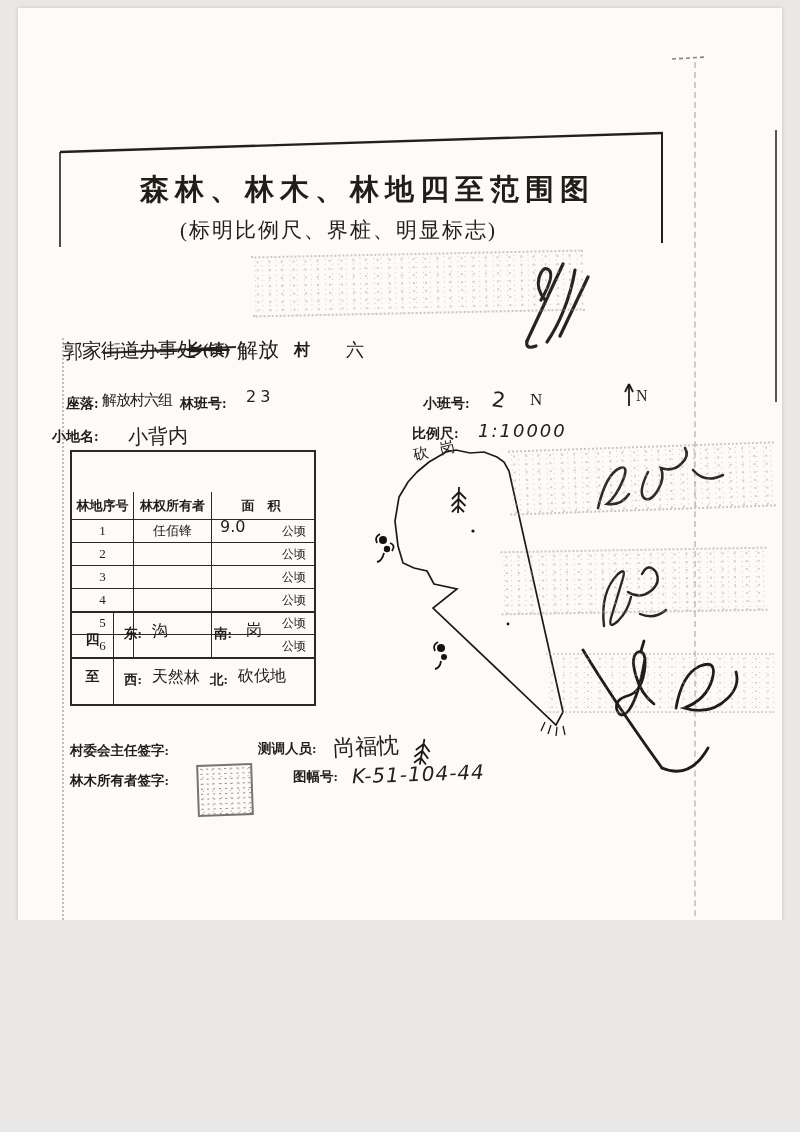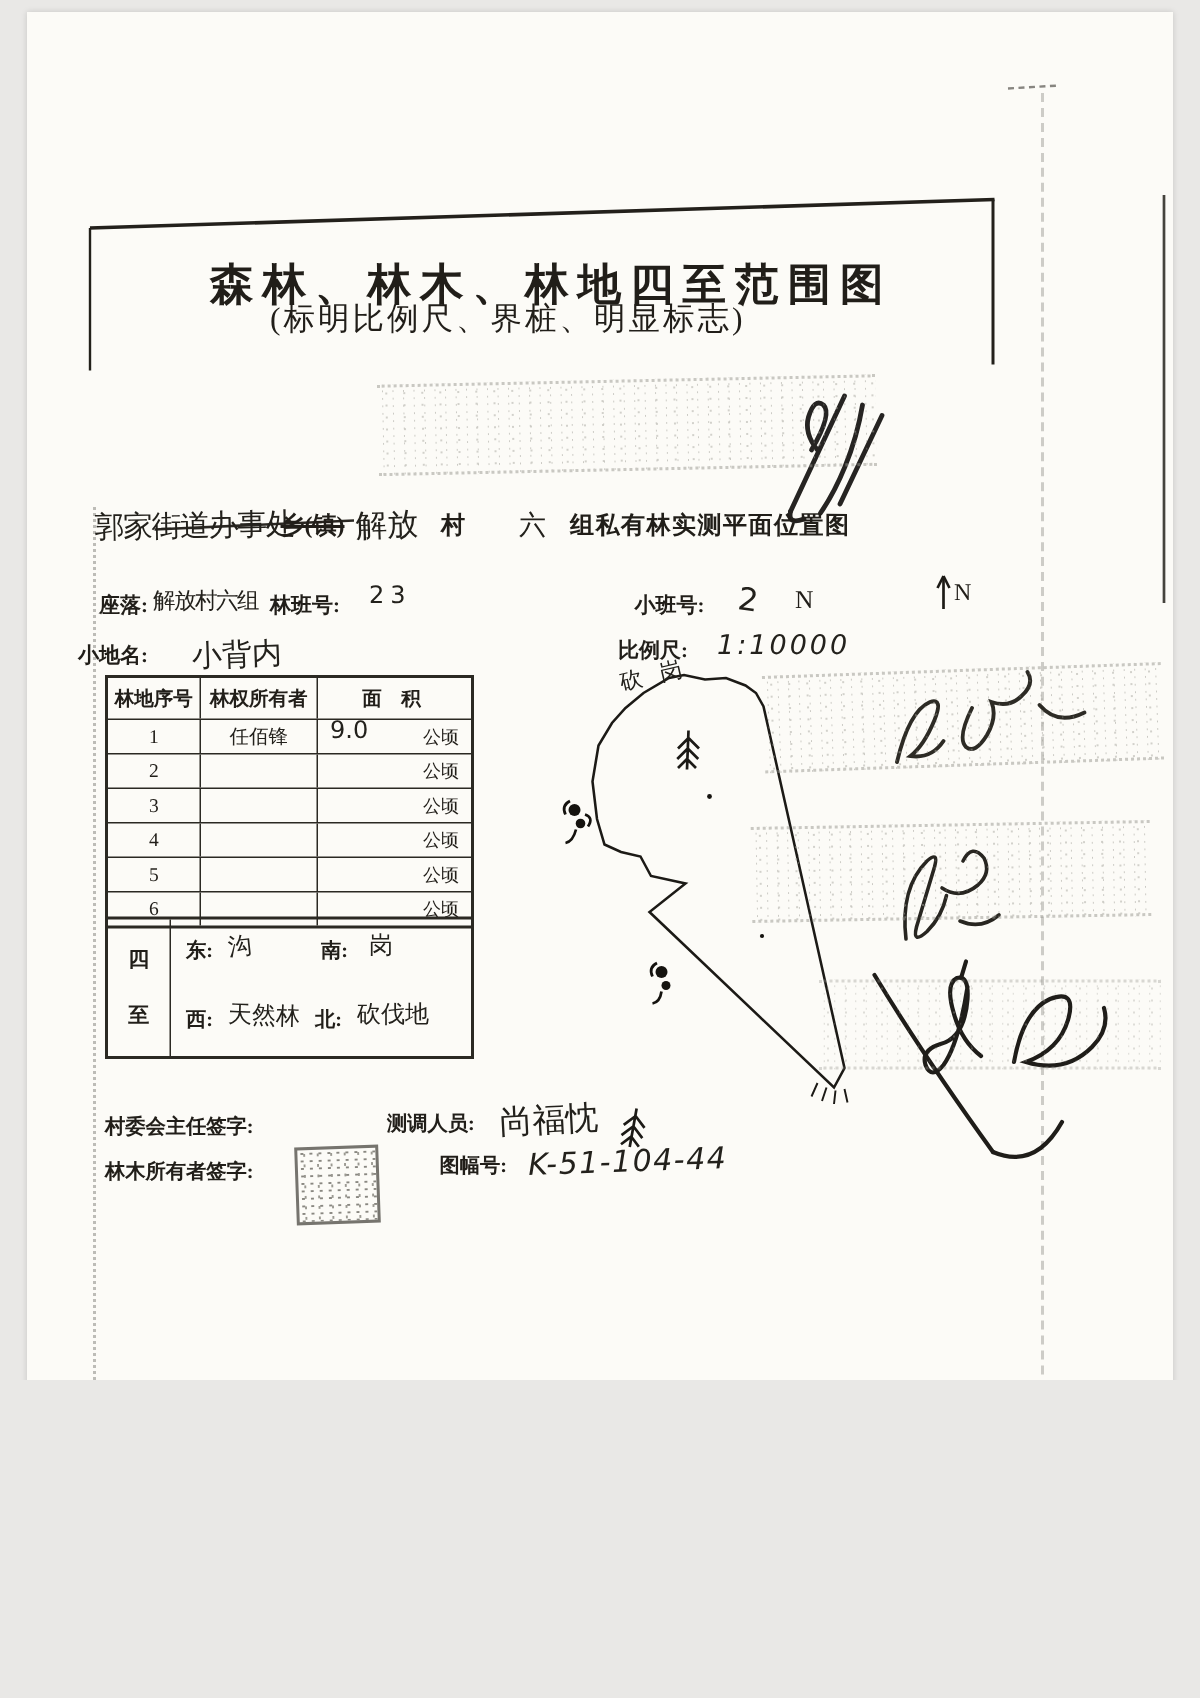--- a/index.html
+++ b/index.html
@@ -21,21 +21,21 @@
     background-image:radial-gradient(#98978f 14%,transparent 15%),radial-gradient(#a9a8a0 11%,transparent 12%);
     background-size:7px 5px,12px 8px;}
   .seal{position:absolute;border:2px solid #55534d;opacity:.8;
     background-image:radial-gradient(#6b6962 18%,transparent 19%),radial-gradient(#84827a 14%,transparent 15%);
     background-size:6px 5px,9px 7px;}
   
   .edge-dot-left{position:absolute;left:62px;top:338px;height:714px;width:0;border-left:2px dotted #8a8984;opacity:.55;}
   .fold-line{position:absolute;left:694px;top:62px;height:1034px;width:0;border-left:2px dashed #77766f;opacity:.35;}
   
   .ftable{position:absolute;left:70px;top:450px;width:242px;border:2px solid #2b2923;}
-  .t-head{display:grid;grid-template-columns:62px 78px 98px;height:27px;border-bottom:1.5px solid #2b2923;}
+  .t-head{display:grid;grid-template-columns:62px 78px 98px;height:27px;border-bottom:1.5px solid #2b2923;margin-top:40px;}
   .t-head div{display:flex;align-items:center;justify-content:center;font-size:13px;font-weight:bold;border-right:1.5px solid #2b2923;}
   .t-head div:last-child{border-right:none;}
   .t-row{display:grid;grid-template-columns:62px 78px 98px;height:22px;border-bottom:1.2px solid #2b2923;}
   .t-row:last-of-type{border-bottom:none;}
   .t-row div{display:flex;align-items:center;justify-content:center;font-size:13px;border-right:1.2px solid #2b2923;}
   .t-row div:last-child{border-right:none;position:relative;}
   .unit{position:absolute;right:4px;font-size:12px;}
   .areaval{position:absolute;left:8px;top:-3px;font-size:16px;}
   .ownerval{font-size:17px;}
   .sz-box{position:absolute;left:70px;top:611px;width:242px;height:91px;border:2px solid #2b2923;display:grid;grid-template-columns:42px 1fr;}
@@ -129,28 +129,27 @@
   </svg>
 
   <div class="stamp" style="left:252px;top:253px;width:332px;height:57px;transform:rotate(-1.2deg);"></div>
   <div class="stamp" style="left:509px;top:446px;width:266px;height:61px;transform:rotate(-2deg);"></div>
   <div class="stamp" style="left:501px;top:549px;width:266px;height:60px;transform:rotate(-1deg);"></div>
   <div class="stamp" style="left:546px;top:653px;width:228px;height:56px;opacity:.35;"></div>
 
   <div class="seal" style="left:197px;top:764px;width:52px;height:48px;transform:rotate(-2deg);"></div>
 
   <div class="abs printed title" style="left:140px;top:170px;">森林、林木、林地四至范围图</div>
-  <div class="abs printed subtitle" style="left:180px;top:198px;">(标明比例尺、界桩、明显标志)</div>
+  <div class="abs printed subtitle" style="left:180px;top:216px;">(标明比例尺、界桩、明显标志)</div>
 
   <div class="abs hw" style="left:63px;top:337px;font-size:20px;letter-spacing:-1px;transform:rotate(-1deg);">郭家街道办事处</div>
   <div class="abs printed h-printed strike" style="left:187px;top:340px;">乡(镇)</div>
   <div class="abs hw" style="left:237px;top:336px;font-size:21px;transform:rotate(-2deg);">解放</div>
   <div class="abs printed h-printed" style="left:294px;top:340px;">村</div>
   <div class="abs hw" style="left:346px;top:338px;font-size:18px;">六</div>
-  <div class="abs printed h-printed" style="left:380px;top:340px;letter-spacing:1px;">组私有林实测平面位置图</div>
 
   <div class="abs printed lbl" style="left:66px;top:395px;">座落:</div>
   <div class="abs hw" style="left:102px;top:391px;font-size:15px;letter-spacing:-1px;">解放村六组</div>
   <div class="abs printed lbl" style="left:180px;top:395px;">林班号:</div>
   <div class="abs hw" style="left:246px;top:387px;font-size:16px;letter-spacing:4px;">23</div>
   <div class="abs printed lbl" style="left:423px;top:395px;">小班号:</div>
   <div class="abs hw" style="left:492px;top:388px;font-size:21px;transform:rotate(8deg);">2</div>
   <div class="abs printed" style="left:530px;top:390px;font-size:17px;">N</div>
   <div class="abs printed" style="left:636px;top:387px;font-size:16px;">N</div>
 

